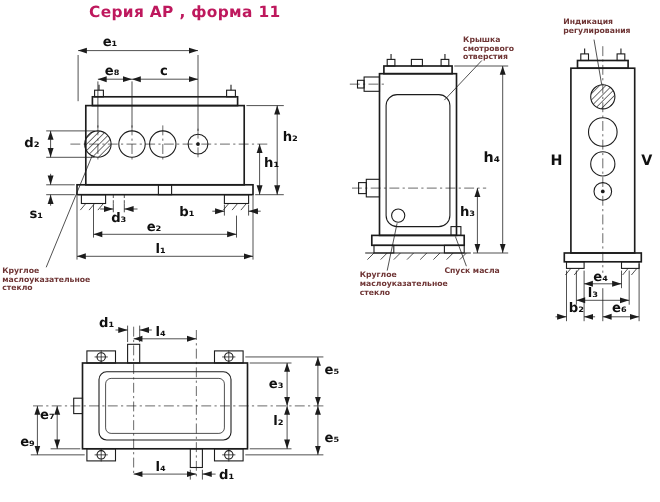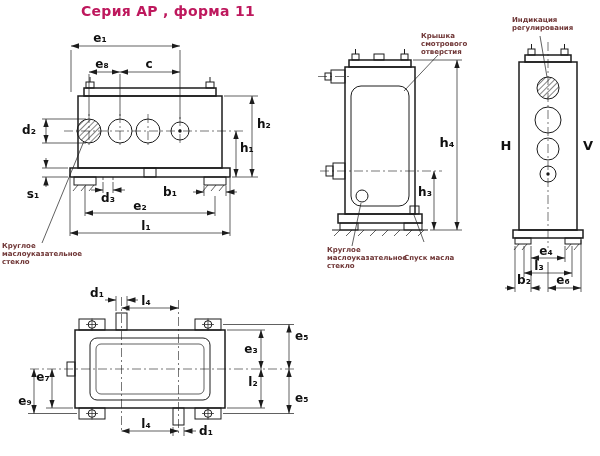--- a/index.html
+++ b/index.html
@@ -278,14 +278,14 @@
 маслоуказательное
 стекло</div>
   <div class="annot" style="left:421px; top:33px;  width:62px;">Крышка
 смотрового
 отверстия</div>
   <div class="annot" style="left:512px; top:17px;  width:78px;">Индикация
 регулирования</div>
   <div class="annot" style="left:327px; top:247px; width:76px;">Круглое
 маслоуказательное
 стекло</div>
-  <div class="annot" style="left:404px; top:255px; width:62px;">Спуск масла</div>
+  <div class="annot" style="left:404px; top:243px; width:62px;">Спуск масла</div>
 </div>
 
 </body></html>

